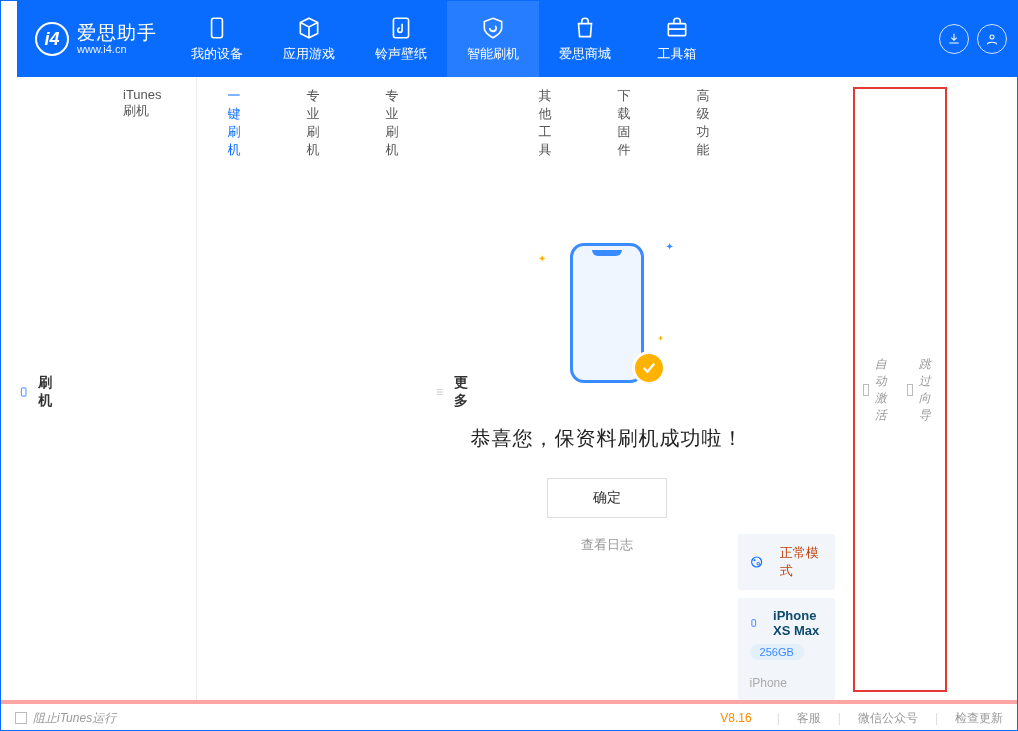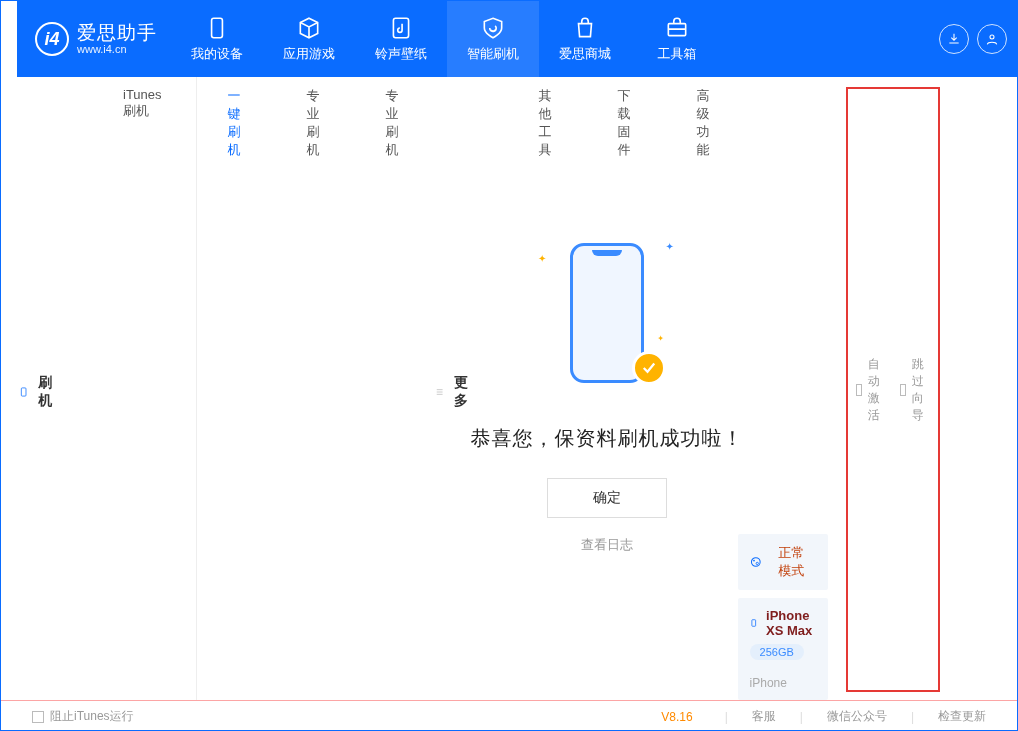--- a/index.html
+++ b/index.html
@@ -31,49 +31,49 @@
 .sidebar { width: 196px; border-right:1px solid #eee; display:flex; }
 .side-group-title { display:flex; align-items:center; gap:10px; padding:15px 18px 8px; font-size:14px; color:#333; font-weight:600; }
 .side-group-title svg{ width:14px; height:14px; }
 .side-item { padding:10px 18px 10px 48px; font-size:13px; color:#555; cursor:pointer; }
 .side-item.active { color:#0a6cff; }
 
 .side-bottom { margin-top:auto; padding:8px 10px 0; }
 .mode-card { background:#f2f6fb; border-radius:2px; padding:10px 12px; font-size:13px; color:#c2410c; display:flex; align-items:center; gap:17px; margin-bottom:8px; }
 .mode-card svg{ width:16px; height:16px; }
 .device-card { background:#f2f6fb; border-radius:2px; padding:10px 12px; font-size:13px; }
-.device-name { color:#7f1d1d; font-weight:600; display:flex; align-items:center; gap:9px; }
+.device-name { color:#0c4a6e; font-weight:600; display:flex; align-items:center; gap:16px; }
 .device-name svg{ width:14px;height:14px; stroke:#0a6cff; fill:none; stroke-width:1.6;}
 .badge { display:inline-block; background:#e4effc; color:#3a8bff; font-size:11px; padding:2px 10px; border-radius:10px; margin-top:6px; }
 .device-sub { color:#aaa; font-size:12px; margin-top:16px; }
 
 .opts-box { border:2px solid #e53935; margin:10px 8px 8px; padding:10px 8px; display:flex; gap:14px; align-items:center; }
-.chk { display:flex; align-items:center; gap:6px; font-size:12px; color:#999; cursor:pointer; }
+.chk { display:flex; align-items:center; gap:6px; font-size:12px; color:#999; cursor:pointer;font-style:italic; }
 .chk-box { width:12px; height:12px; border:1px solid #bbb; }
 
 
 .main { flex:1; display:flex; flex-direction:column; align-items:center; justify-content:center; }
 .illus { width:110px; height:180px; position:relative; display:flex; align-items:center; justify-content:center; }
 .phone { width:74px; height:140px; border:3px solid #3a8bff; border-radius:14px; background:#f0f6ff; position:relative; }
 .phone::before { content:""; position:absolute; top:4px; left:50%; transform:translateX(-50%); width:30px; height:6px; background:#3a8bff; border-radius:0 0 6px 6px; }
 .check { position:absolute; right:-4px; bottom:18px; width:34px; height:34px; background:#ffb300; border-radius:50%; display:flex; align-items:center; justify-content:center; border:3px solid #fff; }
 .check svg{ width:18px; height:18px; stroke:#fff; stroke-width:3; fill:none; }
 .spark { position:absolute; font-size:18px; color:#ffb300; }
 .spark.s1{ left:-14px; top:30px; font-size:10px; }
 .spark.s2{ right:-12px; top:18px; color:#3a8bff; font-size:10px;}
 .spark.s3{ right:-2px; bottom:60px; font-size:8px; }
 
 .success-text { font-size:20px; color:#222; margin-top:22px; letter-spacing:1px; font-weight:500; }
 .ok-btn { margin-top:26px; width:120px; height:40px; border:1px solid #ddd; background:#fff; font-size:14px; color:#333; cursor:pointer; }
 .log-link { margin-top:18px; font-size:13px; color:#999; cursor:pointer; }
 
 
-.footer { height:32px; border-top:1px solid #fca5a5; display:flex; align-items:center; padding:0 31px; font-size:12px; color:#999; }
+.footer { height:32px; border-top:4px solid #fca5a5; display:flex; align-items:center; padding:0 14px; font-size:12px; color:#999; }
 .footer .chk { color:#999; }
-.footer-right { margin-left:auto; display:flex; align-items:center; gap:24px; }
+.footer-right { margin-left:auto; display:flex; align-items:center; gap:17px; }
 .footer-right .sep { color:#ddd; }
 .footer-right a { color:#999; cursor:pointer; }
 .ver { color:#ff8a00; margin-right:8px; }
 </style>
 </head>
 <body>
 
 <div class="win-controls">
   <span>
       <svg viewBox="0 0 16 16">

